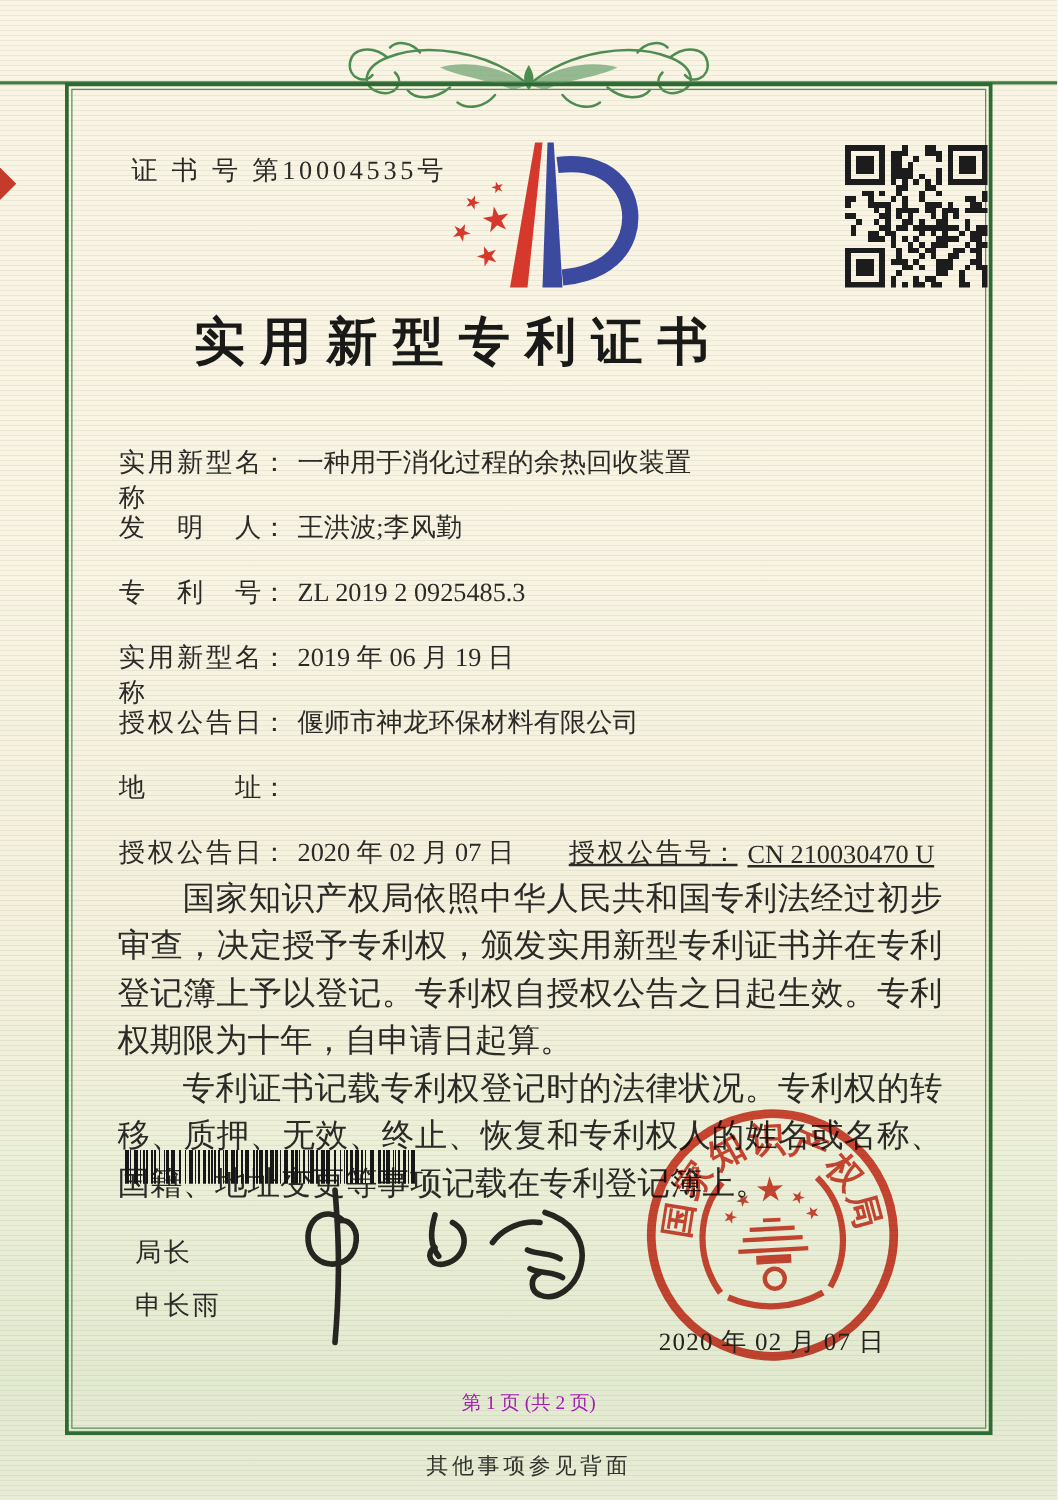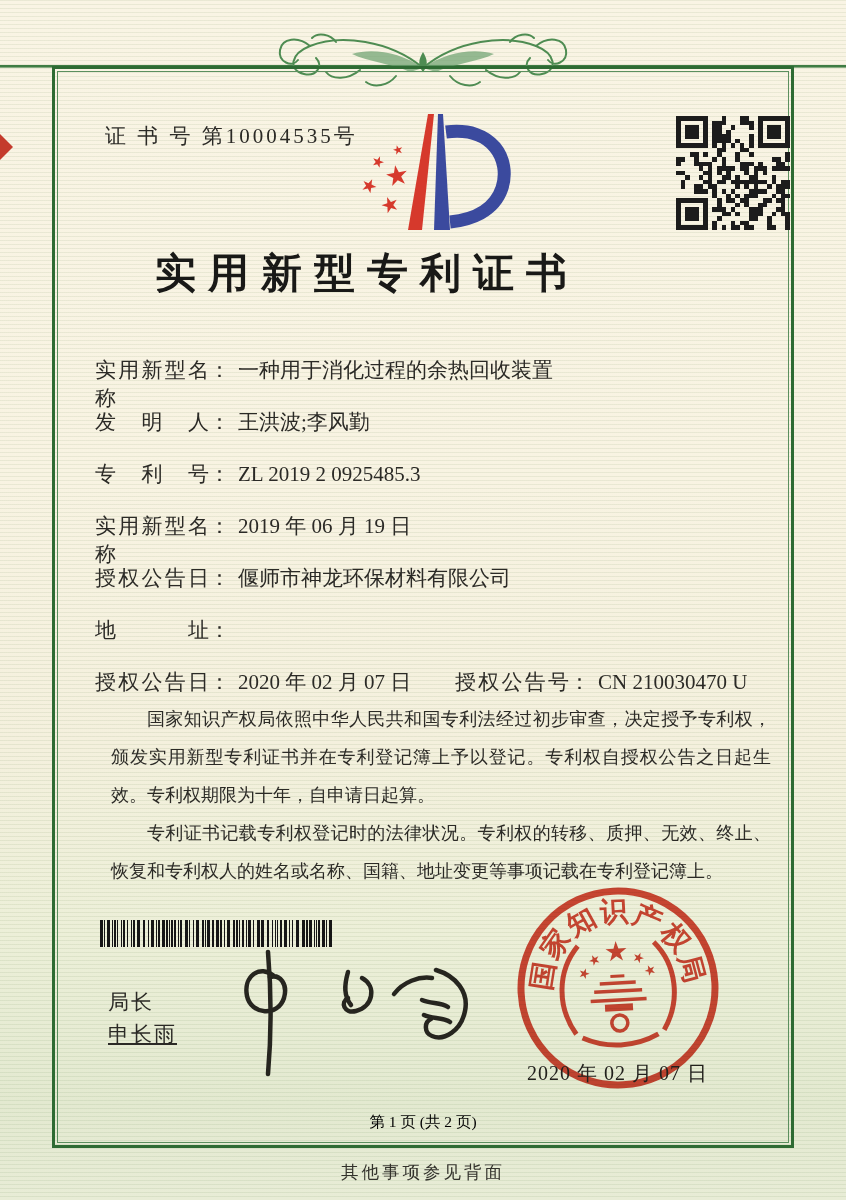--- a/index.html
+++ b/index.html
@@ -27,30 +27,30 @@
   .qr{position:absolute;left:676px;top:116px;width:114px;height:114px;}
   .title{position:absolute;left:52px;top:246px;width:618px;text-align:center;
     font-size:41px;font-weight:600;letter-spacing:12px;text-indent:12px;color:#191917;}
   .fields{position:absolute;left:95px;top:356px;width:660px;font-size:21px;}
   .frow{display:flex;align-items:baseline;height:28px;margin-bottom:24px;}
   .flabel{width:114px;text-align:justify;text-align-last:justify;flex:none;}
   .fcolon{flex:none;margin-right:8px;}
   .fvalue{flex:1;white-space:nowrap;}
   .grant-row{display:flex;align-items:baseline;height:28px;}
   .grant-a{display:flex;align-items:center;width:360px;flex:none;}
-  .grant-b{display:flex;align-items:center;}
-  .paras{position:absolute;left:111px;top:700px;width:660px;font-size:18px;line-height:38px;text-align:justify;}
+  .grant-b{display:flex;align-items:flex-end;text-decoration:underline;}
+  .paras{position:absolute;left:94px;top:700px;width:660px;font-size:26px;line-height:38px;text-align:justify;}
   .paras p{margin:0;text-indent:2em;}
   .barcode{position:absolute;left:100px;top:920px;width:233px;height:27px;}
   .director{position:absolute;left:108px;top:988px;font-size:21px;letter-spacing:2px;}
-  .director .name{margin-top:4px;text-decoration:underline;}
+  .director .name{margin-top:14px;}
   .signature{position:absolute;left:228px;top:942px;width:250px;height:140px;}
   .seal{position:absolute;left:508px;top:880px;width:220px;height:220px;opacity:.93;mix-blend-mode:multiply;}
   .seal-date{position:absolute;left:527px;top:1060px;font-size:20px;letter-spacing:1px;color:#22211d;}
-  .page-num{position:absolute;left:52px;top:1112px;width:742px;text-align:center;font-size:15.5px;color:#000000;}
+  .page-num{position:absolute;left:52px;top:1112px;width:742px;text-align:center;font-size:15.5px;color:#a21caf;}
   .back-note{position:absolute;left:0;top:1160px;width:846px;text-align:center;font-size:17.5px;letter-spacing:3px;color:#33322c;}
 </style>
 </head>
 <body>
 
 <div class="waves"></div>
 
 <svg class="ornament" viewBox="0 0 846 80">
   <rect x="0" y="43" width="846" height="2.6" fill="#3e7c43"></rect>
   <g id="orn-side" stroke="#4e8c52" stroke-width="2" fill="none" stroke-linecap="round">

